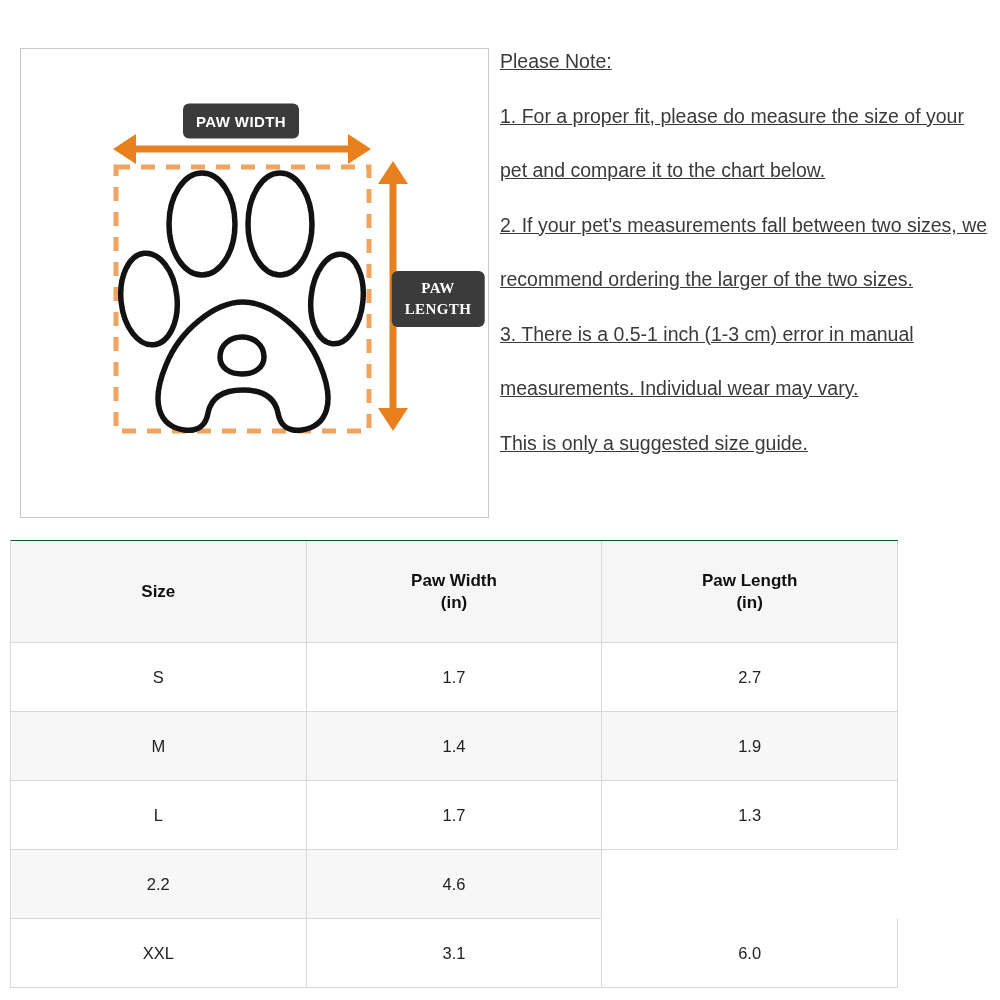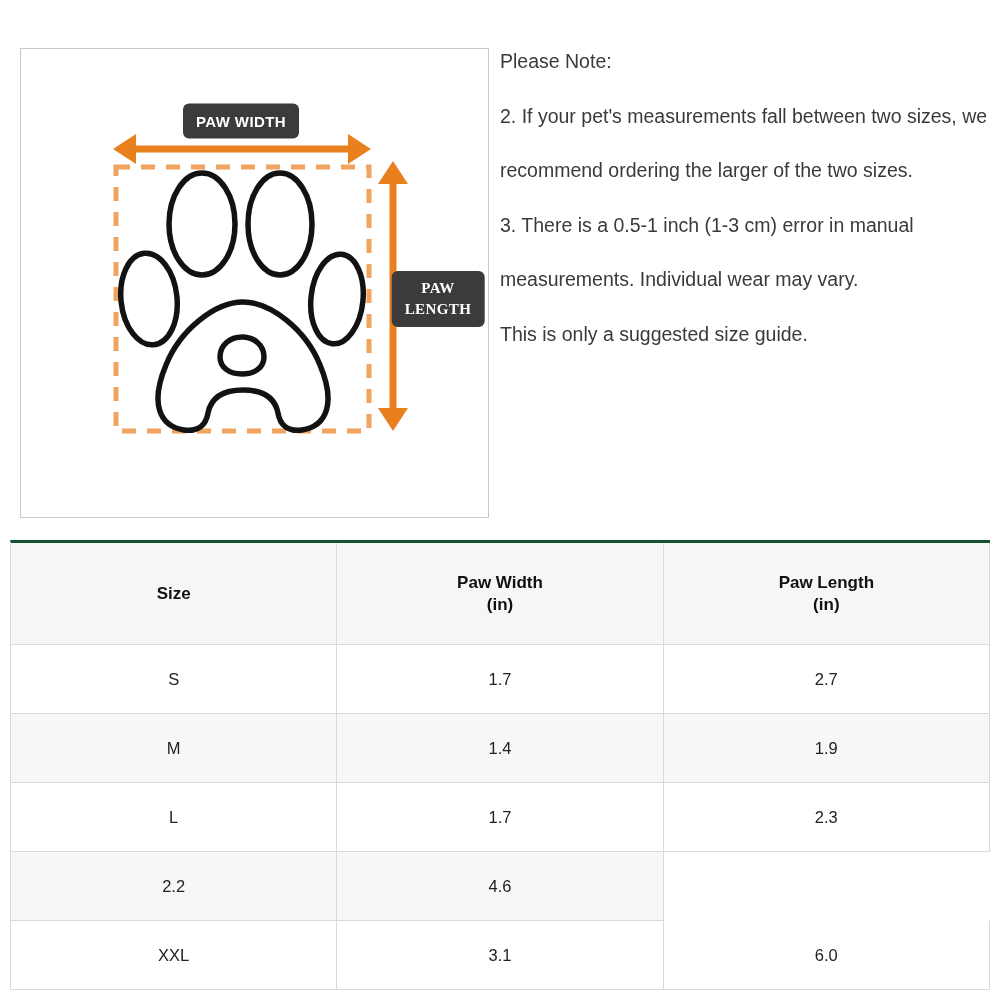--- a/index.html
+++ b/index.html
@@ -30,26 +30,26 @@
     white-space: nowrap;
   }
   .badge-width  { left: 220px; top: 72px; }
   .badge-length { left: 417px; top: 250px; font-family: Liberation Serif, serif; }
 
   
   .notes {
     position: absolute; left: 500px; top: 34px; width: 492px;
     font-size: 19.5px; line-height: 54.5px; color: #3a3a3a;
   }
-  .notes p { margin: 0; }
+  .notes p { margin: 0; text-decoration: underline; }
 
   
   .size-table {
-    position: absolute; left: 10px; top: 540px; width: 980px;
-    border-top: 3px solid #14532d; border-left: 1px solid #d9d9d9;
+    position: absolute; left: 10px; top: 540px; width: 888px;
+    border-top: 1px solid #14532d; border-left: 1px solid #d9d9d9;
     background: #ffffff;
   }
   .t-row { display: grid; grid-template-columns: 1fr 1fr 1fr; }
   .t-cell {
     border-right: 1px solid #d9d9d9; border-bottom: 1px solid #d9d9d9;
     display: flex; flex-direction: column;
     align-items: center; justify-content: center;
     text-align: center;
   }
   .t-head .t-cell { height: 102px; background: #f6f6f6; }
@@ -107,20 +107,21 @@
       <span>PAW WIDTH</span>
     </div>
     <div class="badge badge-length">
       <div>PAW</div>
       <div>LENGTH</div>
     </div>
   </div>
 
   <div class="notes">
     <p>Please Note:</p>
+    <p>1. For a proper fit, please do measure the size of your pet and compare it to the chart below.</p>
     <p>2. If your pet's measurements fall between two sizes, we recommend ordering the larger of the two sizes.</p>
     <p>3. There is a 0.5-1 inch (1-3 cm) error in manual measurements. Individual wear may vary.</p>
     <p>This is only a suggested size guide.</p>
   </div>
 
   <div class="size-table">
     <div class="t-row t-head">
       <div class="t-cell">
         <div class="h-label">Size</div>
         <div class="h-sub"></div>
@@ -141,21 +142,21 @@
       <div class="t-cell">2.7</div>
     </div>
     <div class="t-row t-data alt">
       <div class="t-cell">M</div>
       <div class="t-cell">1.4</div>
       <div class="t-cell">1.9</div>
     </div>
     <div class="t-row t-data">
       <div class="t-cell">L</div>
       <div class="t-cell">1.7</div>
-      <div class="t-cell">2.3</div>
+      <div class="t-cell">1.3</div>
     </div>
     <div class="t-row t-data alt">
       <div class="t-cell">2.2</div>
       <div class="t-cell">4.6</div>
     </div>
     <div class="t-row t-data">
       <div class="t-cell">XXL</div>
       <div class="t-cell">3.1</div>
       <div class="t-cell">6.0</div>
     </div>

